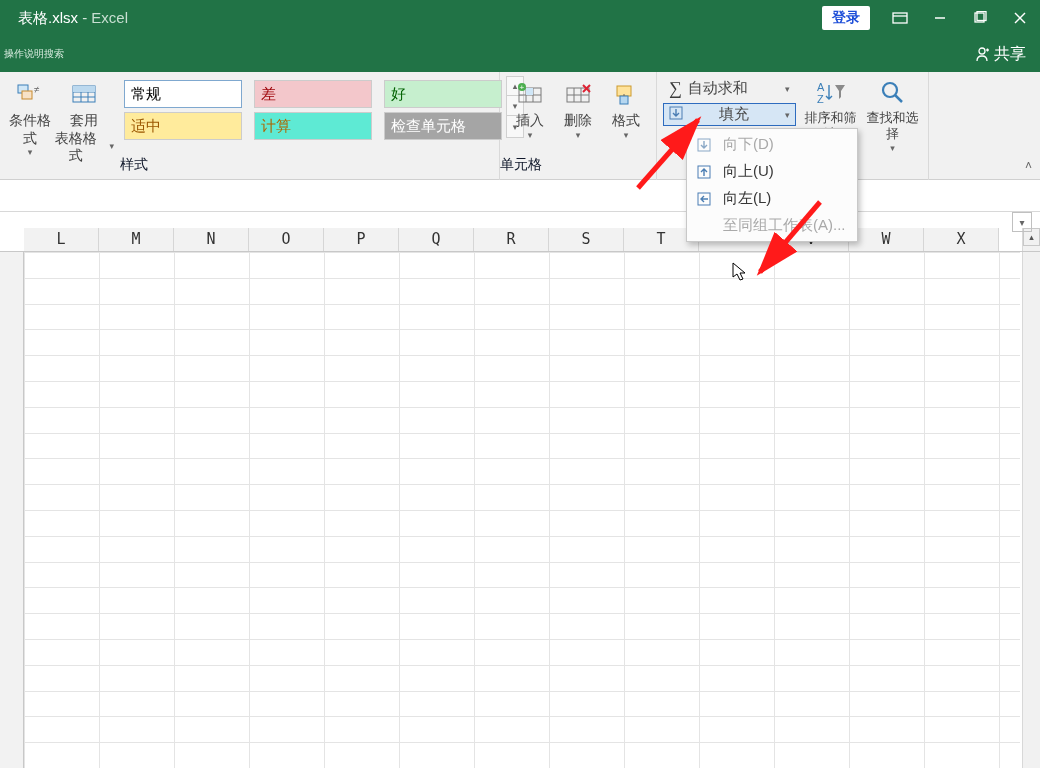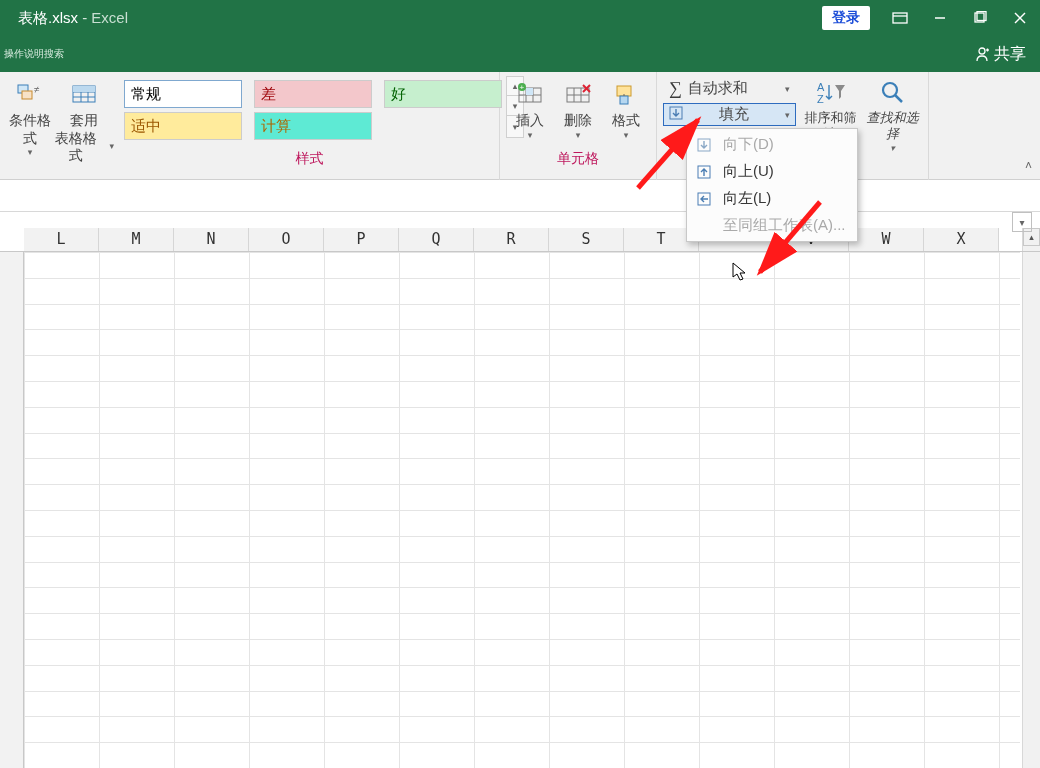--- a/index.html
+++ b/index.html
@@ -76,24 +76,24 @@
     height: 108px;
     border-right: 1px solid #d9d9d9;
   }
   .group-body {
     flex: 1;
     display: flex;
     align-items: flex-start;
     padding: 4px 6px 0 6px;
   }
   .group-label {
-    text-align: center;
+    text-align: left;
     font-size: 14px;
-    color: #be185d;
-    padding-bottom: 12px;
+    color: #0f172a;
+    padding-bottom: 6px;
   }
   .bigbtn {
     display: flex;
     flex-direction: column;
     align-items: center;
     justify-content: flex-start;
     width: 56px;
     padding-top: 2px;
     font-size: 14px;
     color: #444;
@@ -318,20 +318,21 @@
       <div class="gallery-wrap">
         <div class="styles-body">
           <div class="style-row">
             <div class="style-cell" style="background:#fff;color:#000;border:1px solid #7fa8cf;">常规</div>
             <div class="style-cell" style="background:#f3c7cb;color:#9c0006;">差</div>
             <div class="style-cell" style="background:#c6efce;color:#006100;">好</div>
           </div>
           <div class="style-row">
             <div class="style-cell" style="background:#ffeb9c;color:#9c5700;">适中</div>
             <div class="style-cell" style="background:#5eead4;color:#ad6500;">计算</div>
+            <div class="style-cell" style="background:#a5a5a5;color:#fff;">检查单元格</div>
           </div>
         </div>
         <div class="gallery-side">
           <div class="ar">▴</div>
           <div class="ar">▾</div>
           <div class="ar" style="height:22px;">▾</div>
         </div>
       </div>
     </div>
     <div class="group-label">样式</div>
@@ -415,21 +416,21 @@
           <div class="icon">
             <svg width="32" height="28">
                 <text x="2" y="12" font-size="11" fill="#3b7fb8">A</text>
                 <text x="2" y="24" font-size="11" fill="#3b7fb8">Z</text>
                 <path d="M14 6 v14 M11 17 l3 3 3-3" fill="none" stroke="#3b7fb8" stroke-width="1.4"></path>
                 <path d="M20 6 h10 l-4 6 v6 l-2 2 v-8 z" fill="#8a8a8a"></path>
               </svg>
           </div>
           <div class="lbl" style="font-size:13px;">排序和筛选</div>
         </div>
-        <div class="bigbtn" style="width:62px;font-style:italic;">
+        <div class="bigbtn" style="width:62px;">
           <div class="icon">
             <svg width="28" height="28">
                 <circle cx="11" cy="11" r="7" fill="none" stroke="#3b7fb8" stroke-width="2.2"></circle>
                 <line x1="16" y1="16" x2="23" y2="23" stroke="#3b7fb8" stroke-width="2.5"></line>
               </svg>
           </div>
           <div class="lbl" style="font-size:13px;">查找和选择</div>
           <div class="drop">▾</div>
         </div>
       </div>

